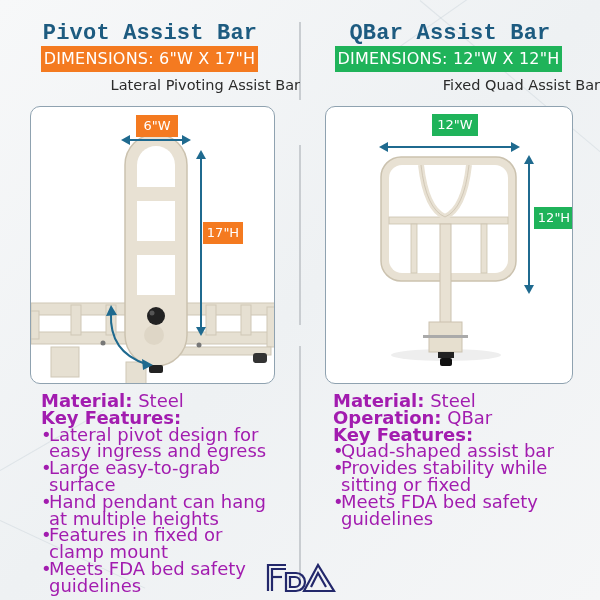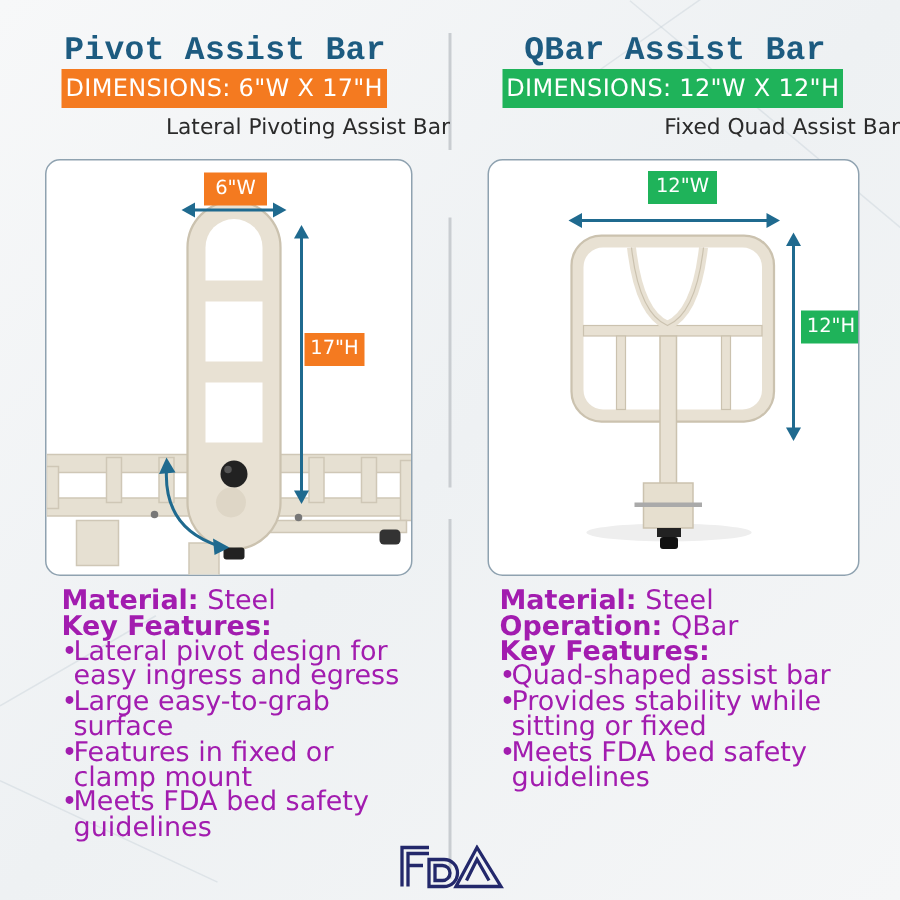--- a/index.html
+++ b/index.html
@@ -122,20 +122,21 @@
     <div class="dim-label" style="left:105px;top:8px;width:42px;background:#f47a20;">6"W</div>
     <div class="dim-label" style="left:172px;top:115px;width:40px;background:#f47a20;">17"H</div>
   </div>
 
   <div class="info">
     <div class="row"><b>Material:</b> <span>Steel</span></div>
     <div class="row"><b>Key Features:</b></div>
     <ul>
       <li>Lateral pivot design for easy ingress and egress</li>
       <li>Large easy-to-grab surface</li>
+      <li>Hand pendant can hang at multiple heights</li>
       <li>Features in fixed or clamp mount</li>
       <li>Meets FDA bed safety guidelines</li>
     </ul>
   </div>
 </section>
 
 <section class="col right">
   <h1 class="title">QBar Assist Bar</h1>
   <div class="dim-badge">DIMENSIONS: 12"W X 12"H</div>
   <div class="subtitle">Fixed Quad Assist Bar</div>

